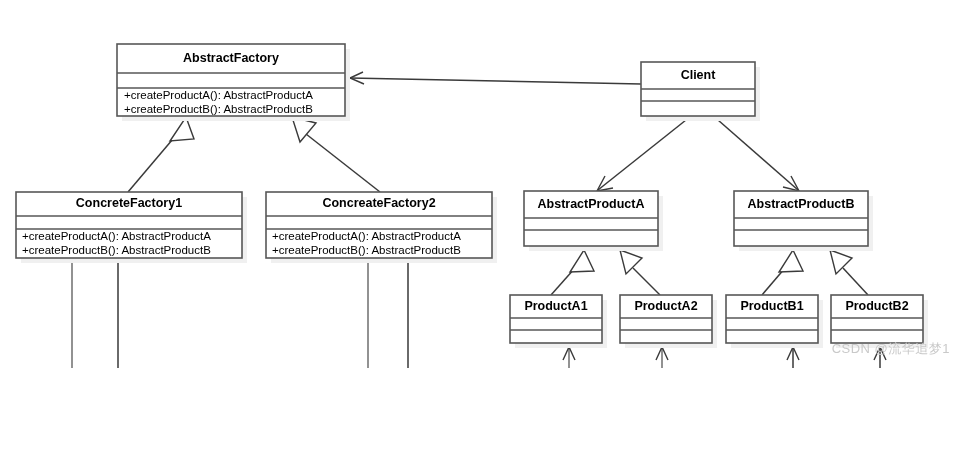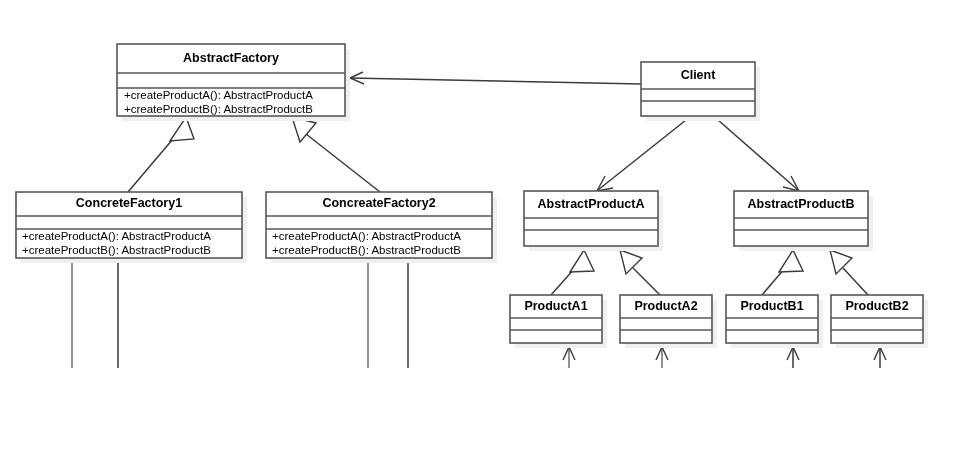--- a/index.html
+++ b/index.html
@@ -243,14 +243,15 @@
     <g>
       <rect class="cls-shadow" x="836" y="300" width="92" height="48"></rect>
       <rect class="cls-box" x="831" y="295" width="92" height="48"></rect>
       <line class="cls-div" x1="831" y1="318" x2="923" y2="318"></line>
       <line class="cls-div" x1="831" y1="330" x2="923" y2="330"></line>
       <text class="cls-title" x="877" y="307">ProductB2</text>
     </g>
 
   </svg>
 
+  <div class="watermark">CSDN @流华追梦1</div>
 
 </div>
 
 </body></html>

